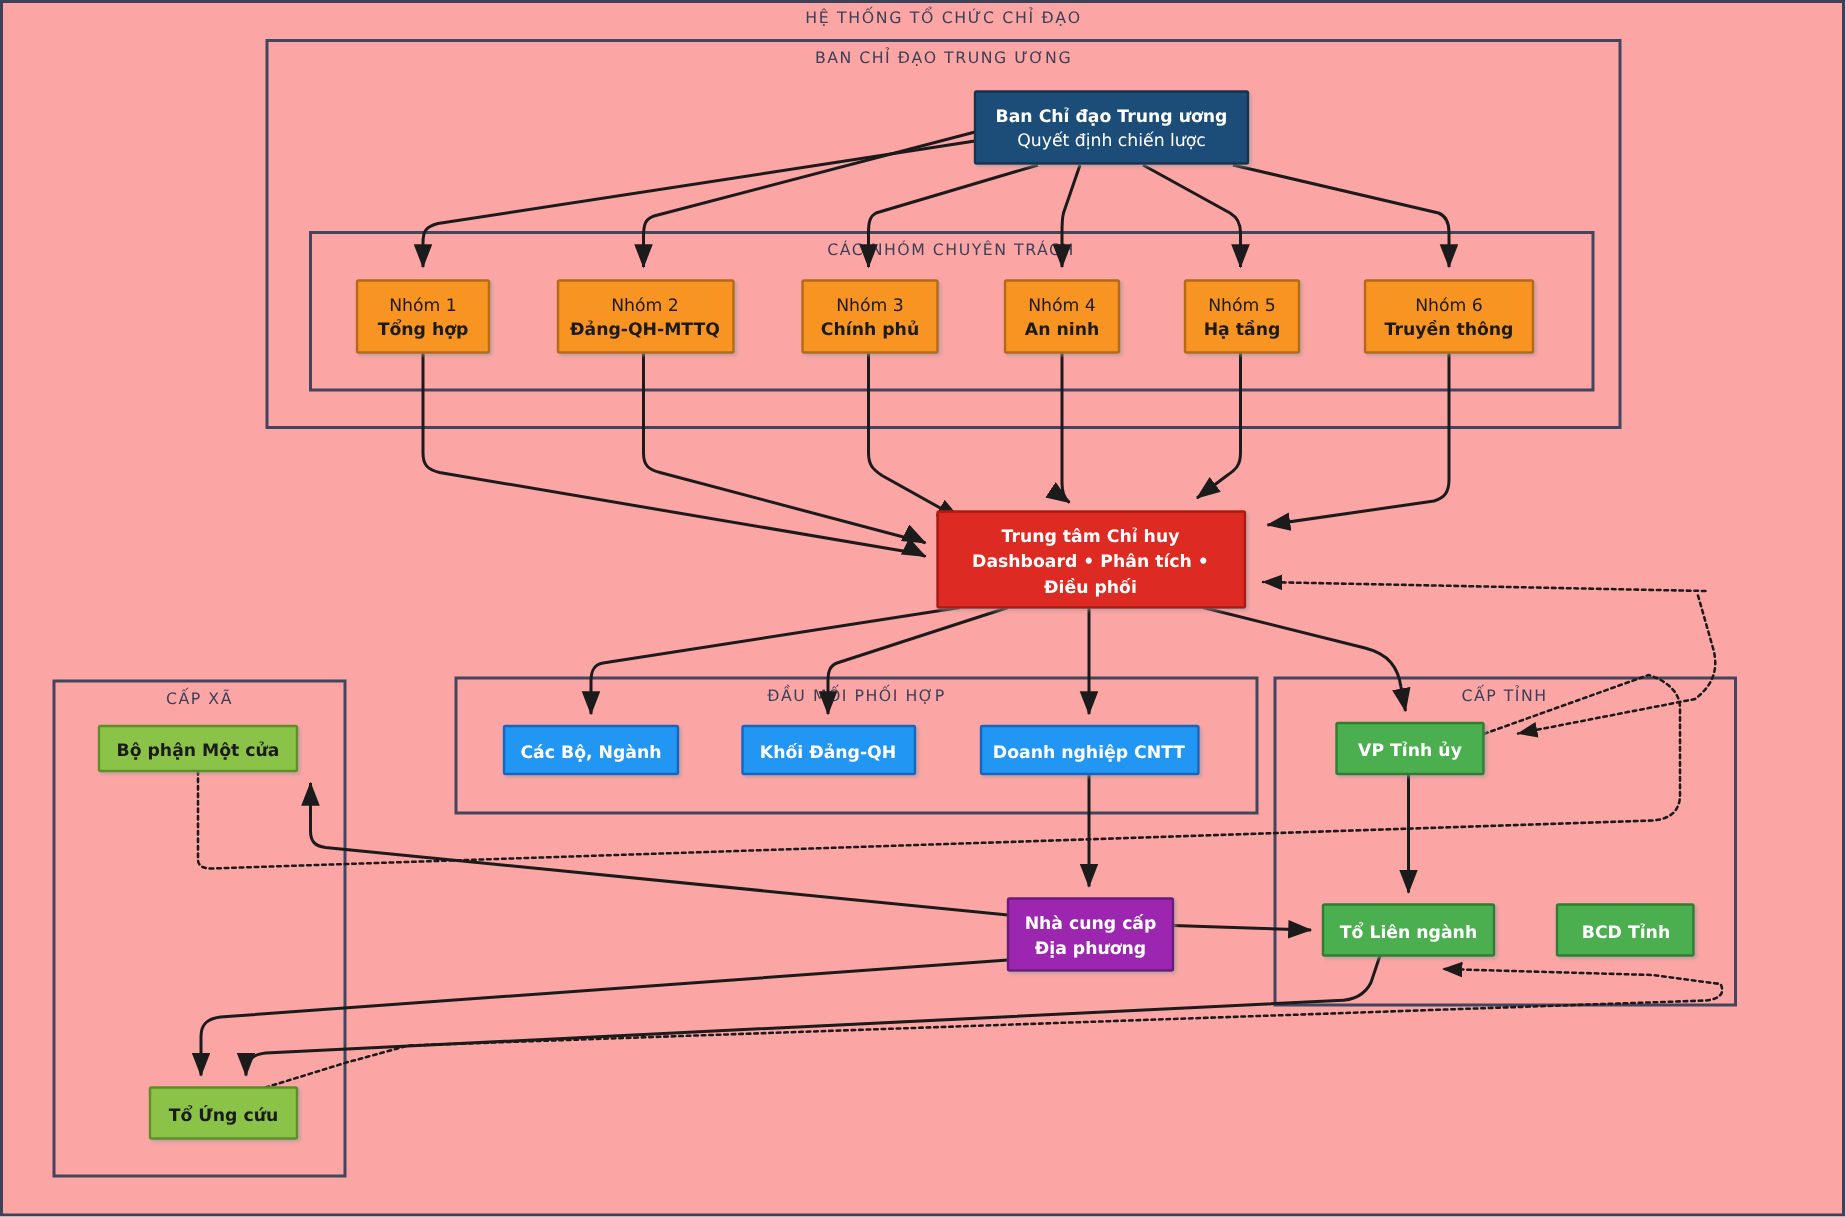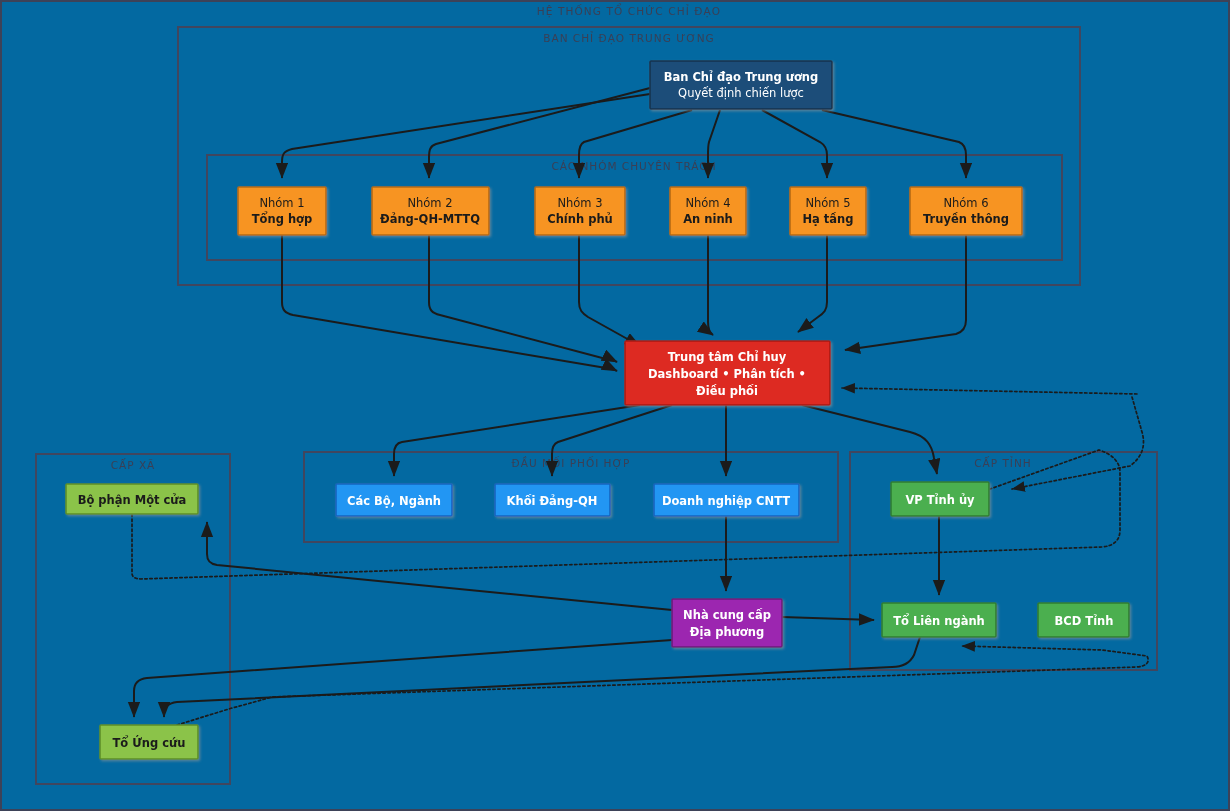--- a/index.html
+++ b/index.html
@@ -7,21 +7,21 @@
     padding: 0;
     background: #ffffff;
   }
   body {
     font-family: "DejaVu Sans", "Liberation Sans", sans-serif;
   }
   #canvas {
     position: relative;
     width: 1230px;
     height: 811px;
-    background: #0369a1;
+    background: #fca5a5;
     box-sizing: border-box;
     border: 2px solid #3d4258;
     overflow: hidden;
   }
   svg.diagram {
     position: absolute;
     left: 0;
     top: 0;
     width: 1230px;
     height: 811px;

